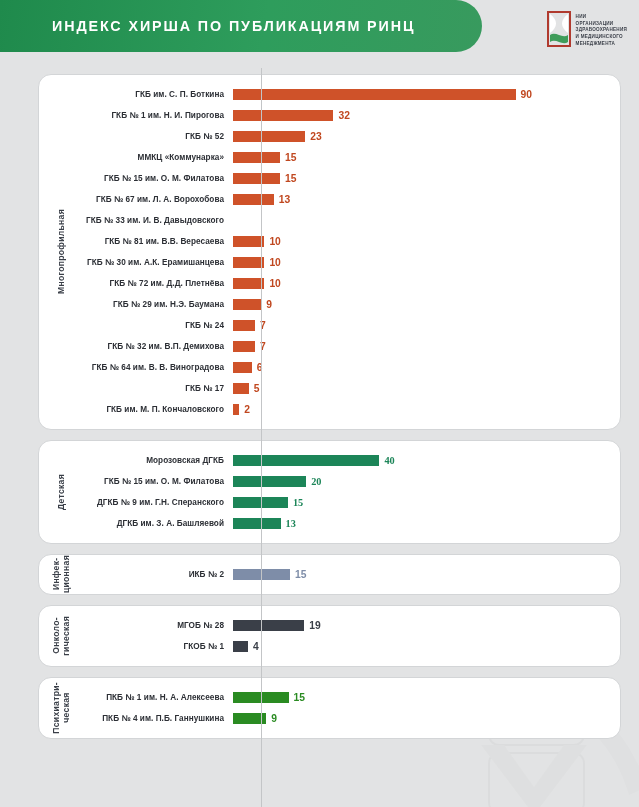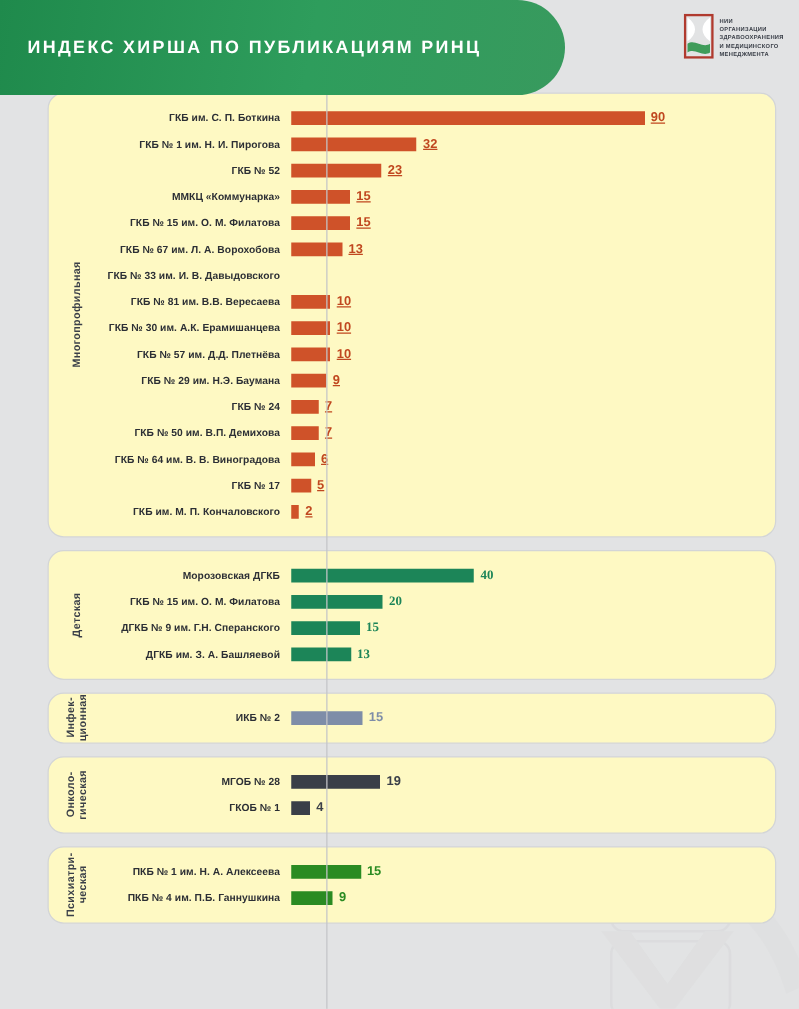--- a/index.html
+++ b/index.html
@@ -12,24 +12,24 @@
 
   
   .watermark{
     position:absolute;right:-10px;bottom:-18px;width:170px;height:150px;
     opacity:.55;pointer-events:none;z-index:0;
   }
 
   
   .header{position:relative;height:62px;z-index:2;}
   .header-band{
-    position:absolute;left:0;top:0;width:452px;height:76px;
+    position:absolute;left:0;top:0;width:452px;height:52px;
     background:linear-gradient(100deg,#1f8a4c 0%,#2e9d5c 55%,#389a5e 100%);
     border-radius:0 90px 90px 0;
-    display:flex;align-items:center;
+    display:flex;align-items:center;padding-left:30px;
   }
   .header-title{
     color:#ffffff;font-size:14.3px;font-weight:bold;letter-spacing:1.9px;
     padding-left:22px;white-space:nowrap;
   }
   .logo-block{
     position:absolute;right:12px;top:11px;display:flex;align-items:flex-start;gap:5px;
   }
   .logo-mark{width:24px;height:36px;flex:none;}
   .logo-text{
@@ -40,21 +40,21 @@
 
   
   .chart-area{position:relative;z-index:1;padding:12px 0 0 0;}
   .axis-line{
     position:absolute;left:261px;top:6px;width:1px;height:780px;
     background:#c3c5c7;z-index:3;
   }
 
   .group{
     position:relative;margin:0 18px 10px 38px;
-    background:#fef9c3;
+    background:#ffffff;
     border:1px solid #d3d5d7;
     border-radius:13px;
     padding:9px 0 9px 0;
     z-index:2;
   }
   .group-label{
     position:absolute;left:10px;top:0;height:100%;
     width:26px;display:flex;align-items:center;justify-content:center;
   }
   .group-label span{
@@ -72,21 +72,21 @@
     letter-spacing:.05px;
   }
   .bar-wrap{display:flex;align-items:center;flex:1;}
   .bar{height:11px;border-radius:0;}
   .bar-value{
     font-size:10.3px;font-weight:bold;margin-left:5px;white-space:nowrap;
   }
 
   
   .c-multi  .bar{background:#cf5229;}
-  .c-multi  .bar-value{color:#c0471f;text-decoration:underline;}
+  .c-multi  .bar-value{color:#c0471f;}
   .c-child  .bar{background:#1c8558;}
   .c-child  .bar-value{color:#1c8558;font-family:Liberation Serif, serif;}
   .c-infect .bar{background:#7e8da8;}
   .c-infect .bar-value{color:#7e8da8;}
   .c-onco   .bar{background:#3a3f48;}
   .c-onco   .bar-value{color:#3a3f48;}
   .c-psych  .bar{background:#2a8b22;}
   .c-psych  .bar-value{color:#2a8b22;}
 </style>
 </head>
@@ -180,42 +180,42 @@
           </div>
         </div>
         <div class="row">
           <div class="row-label">ГКБ № 30 им. А.К. Ерамишанцева</div>
           <div class="bar-wrap">
             <div class="bar" style="width: 31.4px;"></div>
             <div class="bar-value">10</div>
           </div>
         </div>
         <div class="row">
-          <div class="row-label">ГКБ № 57 им. Д.Д. Плетнёва</div>
+          <div class="row-label">ГКБ № 72 им. Д.Д. Плетнёва</div>
           <div class="bar-wrap">
             <div class="bar" style="width: 31.4px;"></div>
             <div class="bar-value">10</div>
           </div>
         </div>
         <div class="row">
           <div class="row-label">ГКБ № 29 им. Н.Э. Баумана</div>
           <div class="bar-wrap">
             <div class="bar" style="width: 28.26px;"></div>
             <div class="bar-value">9</div>
           </div>
         </div>
         <div class="row">
           <div class="row-label">ГКБ № 24</div>
           <div class="bar-wrap">
             <div class="bar" style="width: 21.98px;"></div>
             <div class="bar-value">7</div>
           </div>
         </div>
         <div class="row">
-          <div class="row-label">ГКБ № 50 им. В.П. Демихова</div>
+          <div class="row-label">ГКБ № 32 им. В.П. Демихова</div>
           <div class="bar-wrap">
             <div class="bar" style="width: 21.98px;"></div>
             <div class="bar-value">7</div>
           </div>
         </div>
         <div class="row">
           <div class="row-label">ГКБ № 64 им. В. В. Виноградова</div>
           <div class="bar-wrap">
             <div class="bar" style="width: 18.84px;"></div>
             <div class="bar-value">6</div>

